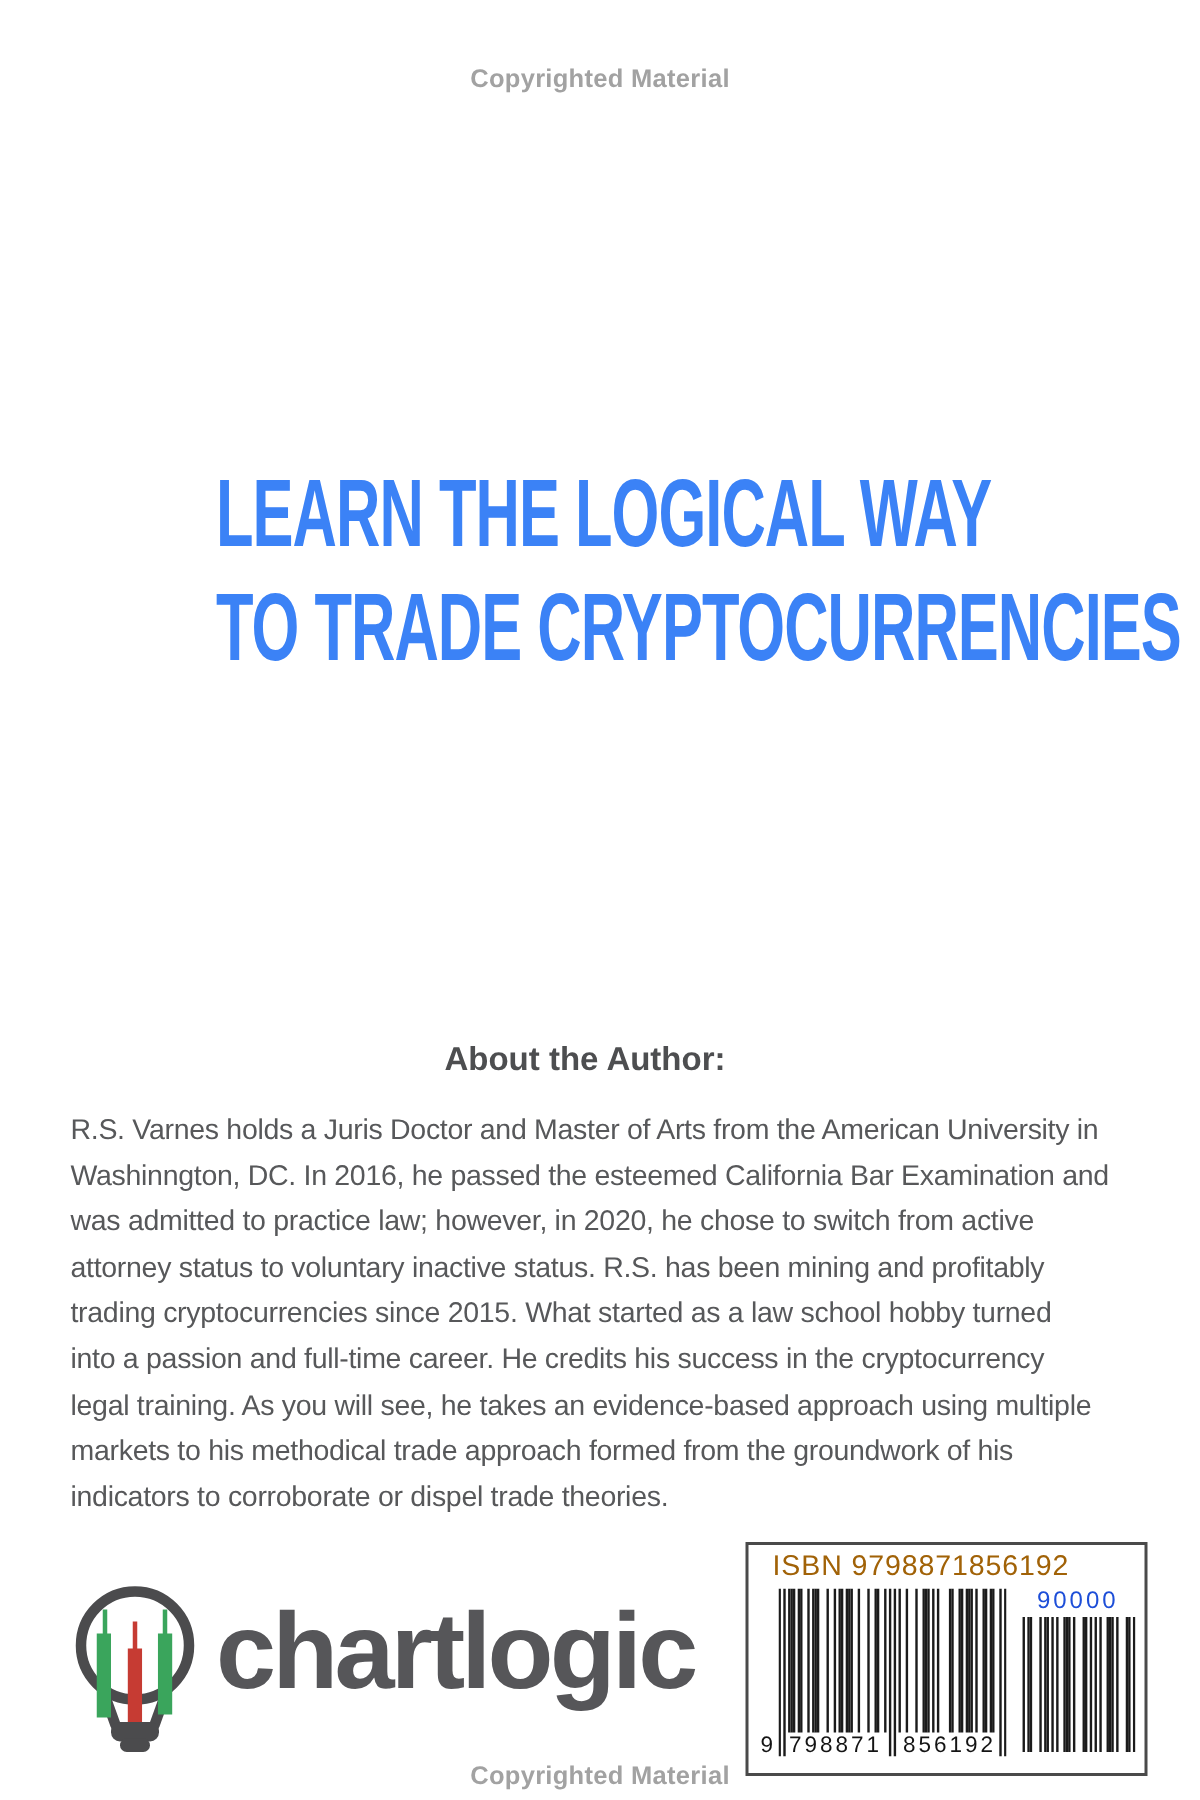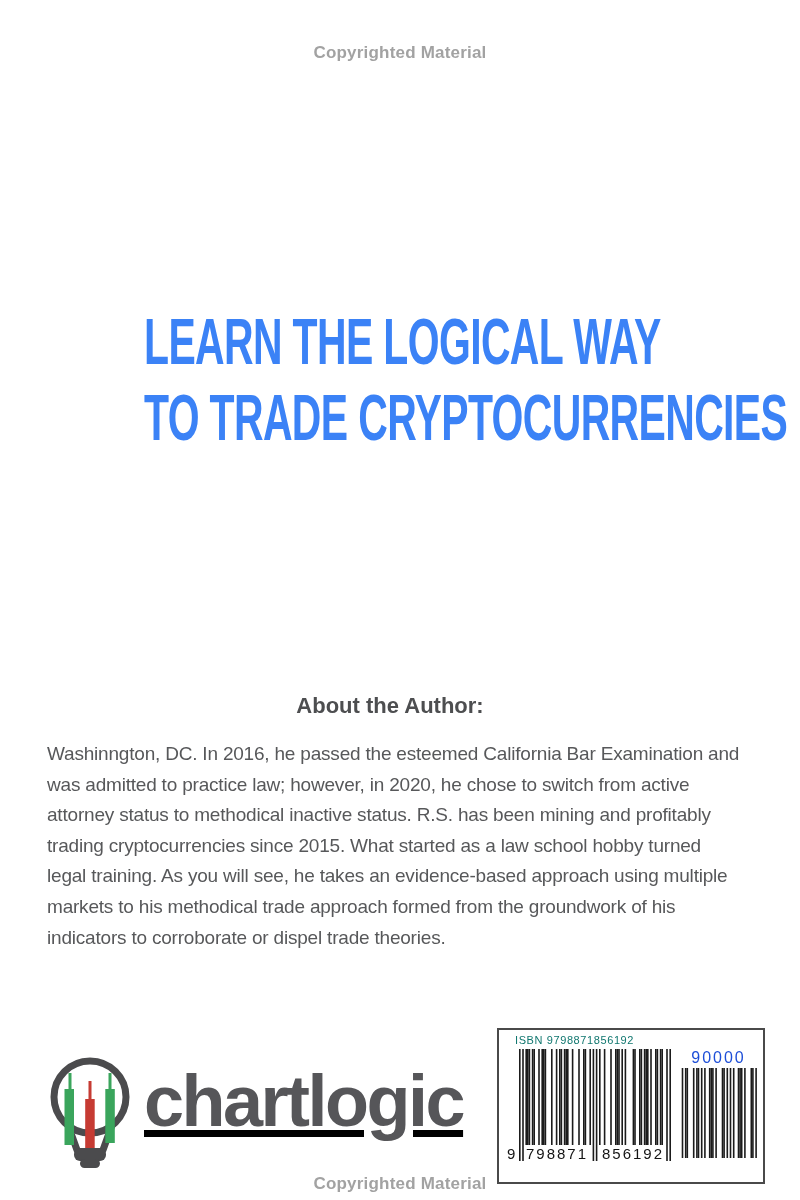--- a/index.html
+++ b/index.html
@@ -68,21 +68,20 @@
     white-space: nowrap;
     letter-spacing: -0.2px;
   }
 
   .logo {
     position: absolute;
     left: 44px;
     top: 1030px;
     display: flex;
     align-items: flex-start;
-    text-decoration: underline;
   }
   .logo svg { display: block; }
   .logo-text {
     font-size: 72px;
     font-weight: bold;
     color: var(--logo-text, #565659);
     letter-spacing: -2.5px;
     line-height: 1;
     margin-left: 8px;
     margin-top: 13px;
@@ -93,22 +92,22 @@
     left: 497px;
     top: 1006px;
     width: 268px;
     height: 156px;
     background: #ffffff;
     border: 2px solid #4a4a4a;
     box-sizing: border-box;
   }
   .isbn-label {
     margin: 4px 0 3px 16px;
-    font-size: 11px;
-    color: #0f766e;
+    font-size: 19px;
+    color: #a16207;
     letter-spacing: 0.6px;
     white-space: nowrap;
   }
   .barcode-row {
     display: flex;
     align-items: flex-start;
     margin-left: 8px;
   }
   .ean13-wrap { position: relative; padding-left: 12px; }
   .ean13-wrap svg { display: block; }
@@ -143,24 +142,26 @@
   <div class="copyright top">Copyrighted Material</div>
 
   <div class="title">
     <span class="title-line">LEARN THE LOGICAL WAY</span>
     <span class="title-line">TO TRADE CRYPTOCURRENCIES</span>
   </div>
 
   <div class="about-heading">About the Author:</div>
 
   <div class="bio">
+    <div class="bio-line">R.S. Varnes holds a Juris Doctor and Master of Arts from the American University in</div>
     <div class="bio-line">Washinngton, DC. In 2016, he passed the esteemed California Bar Examination and</div>
     <div class="bio-line">was admitted to practice law; however, in 2020, he chose to switch from active</div>
-    <div class="bio-line">attorney status to methodical inactive status. R.S. has been mining and profitably</div>
+    <div class="bio-line">attorney status to voluntary inactive status. R.S. has been mining and profitably</div>
     <div class="bio-line">trading cryptocurrencies since 2015. What started as a law school hobby turned</div>
+    <div class="bio-line">into a passion and full-time career. He credits his success in the cryptocurrency</div>
     <div class="bio-line">legal training. As you will see, he takes an evidence-based approach using multiple</div>
     <div class="bio-line">markets to his methodical trade approach formed from the groundwork of his</div>
     <div class="bio-line">indicators to corroborate or dispel trade theories.</div>
   </div>
 
   <div class="logo">
     <svg width="92" height="120" viewBox="0 0 92 120">
       <circle cx="46" cy="45" r="36" fill="none" stroke="var(--logo-outline, #4b4b4d)" stroke-width="7"></circle>
       <line x1="24" y1="73" x2="33" y2="98" stroke="var(--logo-outline, #4b4b4d)" stroke-width="7" stroke-linecap="round"></line>
       <line x1="68" y1="73" x2="59" y2="98" stroke="var(--logo-outline, #4b4b4d)" stroke-width="7" stroke-linecap="round"></line>

